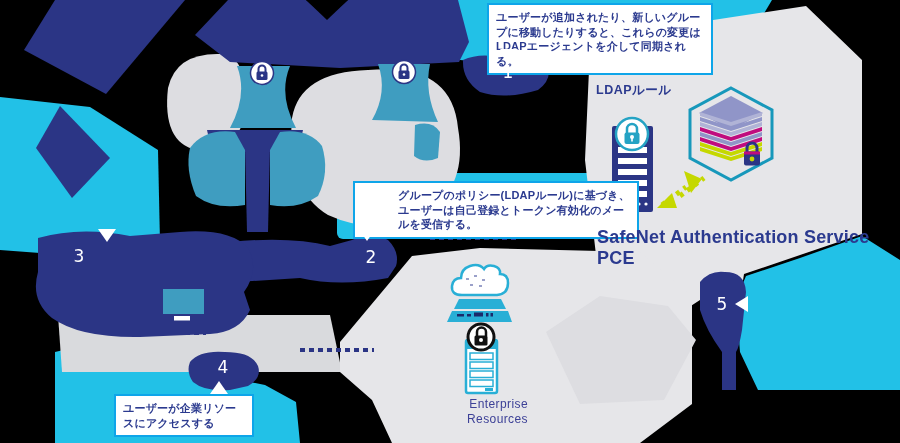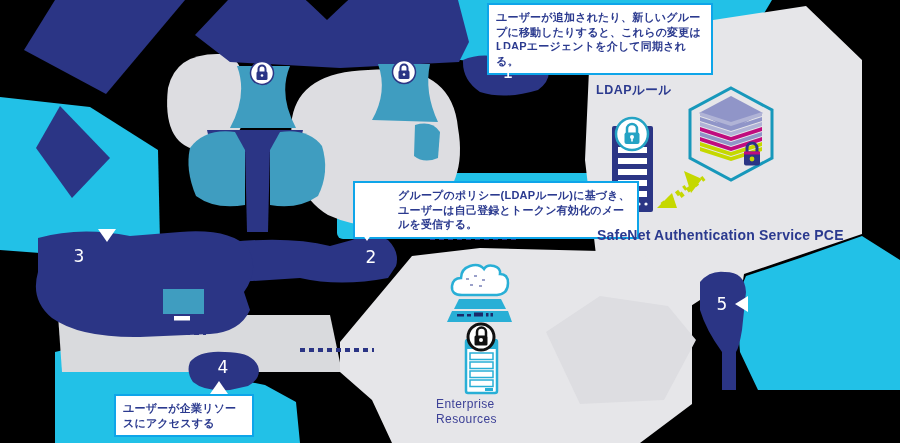--- a/index.html
+++ b/index.html
@@ -16,22 +16,22 @@
   .ptr{position:absolute;width:0;height:0;z-index:6;}
   .ptr-down{border-left:9px solid transparent;border-right:9px solid transparent;border-top:13px solid #fff;}
   .ptr-up{border-left:9px solid transparent;border-right:9px solid transparent;border-bottom:13px solid #fff;}
   .ptr-left{border-top:8px solid transparent;border-bottom:8px solid transparent;border-right:13px solid #fff;}
   .stepnum{
     position:absolute;color:#fff;font-size:17px;z-index:5;width:22px;text-align:center;
     font-family:"DejaVu Sans","Liberation Sans",sans-serif;
   }
   .lbl{position:absolute;color:#2b3a8f;z-index:5;}
   #lbl-ldap{left:596px;top:82px;font-size:12.5px;letter-spacing:0.5px;font-weight:bold;}
-  #lbl-sas{left:597px;top:227px;font-size:14px;font-weight:bold;letter-spacing:0.2px;}
-  #lbl-ent{left:436px;top:397px;width:92px;text-align:left;font-size:12px;color:#3d4197;letter-spacing:0.4px;line-height:1.25;}
+  #lbl-sas{left:597px;top:227px;font-size:18px;font-weight:bold;letter-spacing:0.2px;}
+  #lbl-ent{left:436px;top:397px;width:92px;text-align:right;font-size:12px;color:#3d4197;letter-spacing:0.4px;line-height:1.25;}
 </style>
 </head>
 <body>
 
 <div id="canvas">
 
   <svg id="shapes" width="900" height="443" viewBox="0 0 900 443">
 
     <rect x="0" y="0" width="900" height="443" fill="#000"></rect>
 

